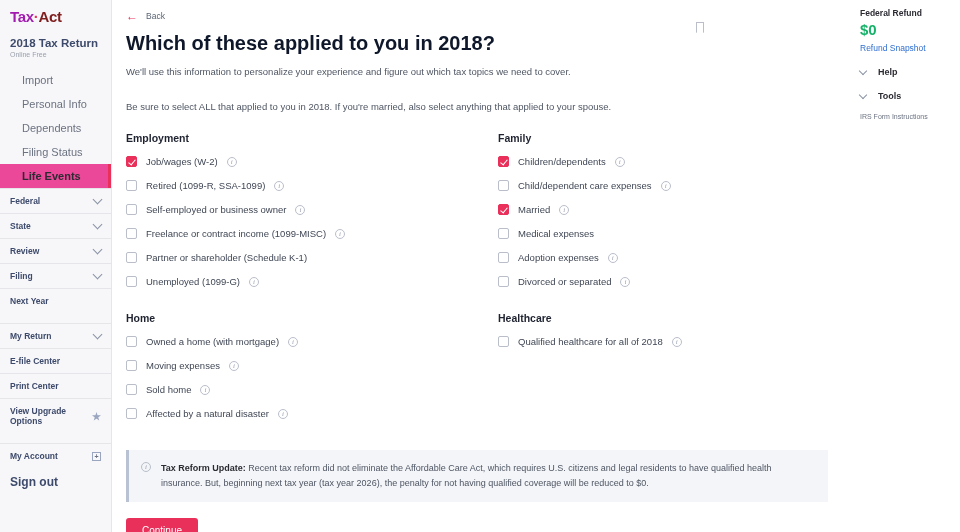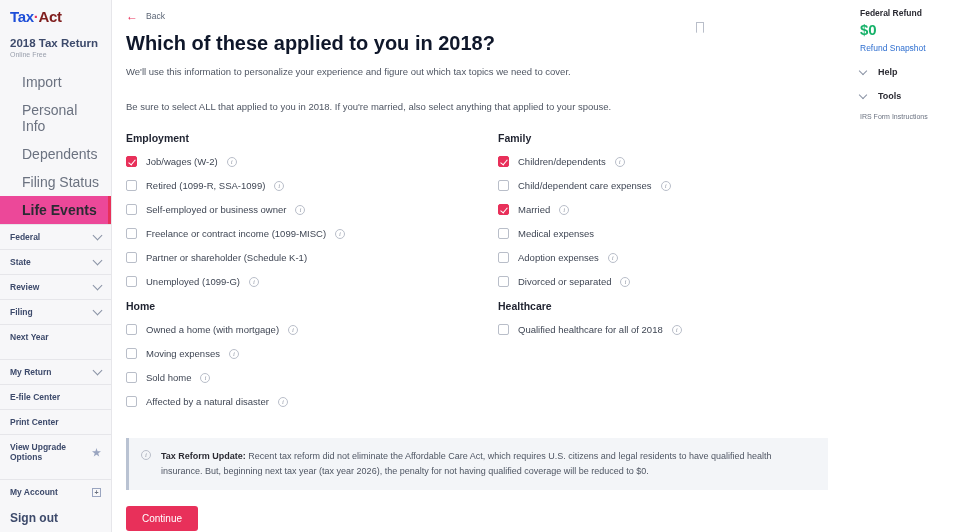--- a/index.html
+++ b/index.html
@@ -19,21 +19,21 @@
     border-right: 1px solid #e6e6ea;
     position: relative;
     font-size: 9px;
   }
   .logo {
     padding: 8px 0 0 10px;
     font-size: 15px;
     font-weight: bold;
     letter-spacing: -0.3px;
   }
-  .logo .tax { color: #1d4ed8; }
+  .logo .tax { color: #a21caf; }
   .logo .act { color: #7f1d1d; }
   .logo .dot { color: #e8305a; }
   .return-title {
     padding: 12px 10px 0 10px;
     font-size: 11.5px;
     color: #3d4a6b;
     font-weight: bold;
   }
   .return-sub {
     padding: 2px 10px 10px 10px;
@@ -45,21 +45,21 @@
     padding: 7px 10px 7px 10px;
     font-size: 8.5px;
     font-weight: bold;
     color: #3d4a6b;
     border-top: 1px solid #e6e6ea;
     cursor: pointer;
   }
   .nav-section.plain { font-weight: bold; }
   .nav-sub {
     padding: 6px 10px 6px 22px;
-    font-size: 14px;
+    font-size: 11px;
     color: #6b7280;
     cursor: pointer;
   }
   .nav-sub.active {
     color: #2b2b33;
     font-weight: bold;
     background: #ec4899;
     border-right: 3px solid #e8305a;
   }
   .chev {
@@ -125,21 +125,21 @@
     width: 3px; height: 6px;
     border-right: 1.6px solid #fff; border-bottom: 1.6px solid #fff;
     transform: rotate(40deg);
   }
   .info {
     width: 10px; height: 10px; min-width: 10px; border-radius: 50%;
     border: 1px solid #b9bec9; color: #9aa0ad;
     font-size: 7px; line-height: 9px; text-align: center;
     font-style: italic; font-family: "Liberation Serif", serif;
   }
-  .groups-2 { margin-top: 0; }
+  .groups-2 { margin-top: 12px; }
 
   .callout {
     margin: 18px 24px 0 14px;
     background: #f3f5f8;
     border-left: 3px solid #b9c2d2;
     padding: 11px 14px 11px 12px;
     display: flex; gap: 10px;
     max-width: 726px;
   }
   .callout .info { margin-top: 1px; }

